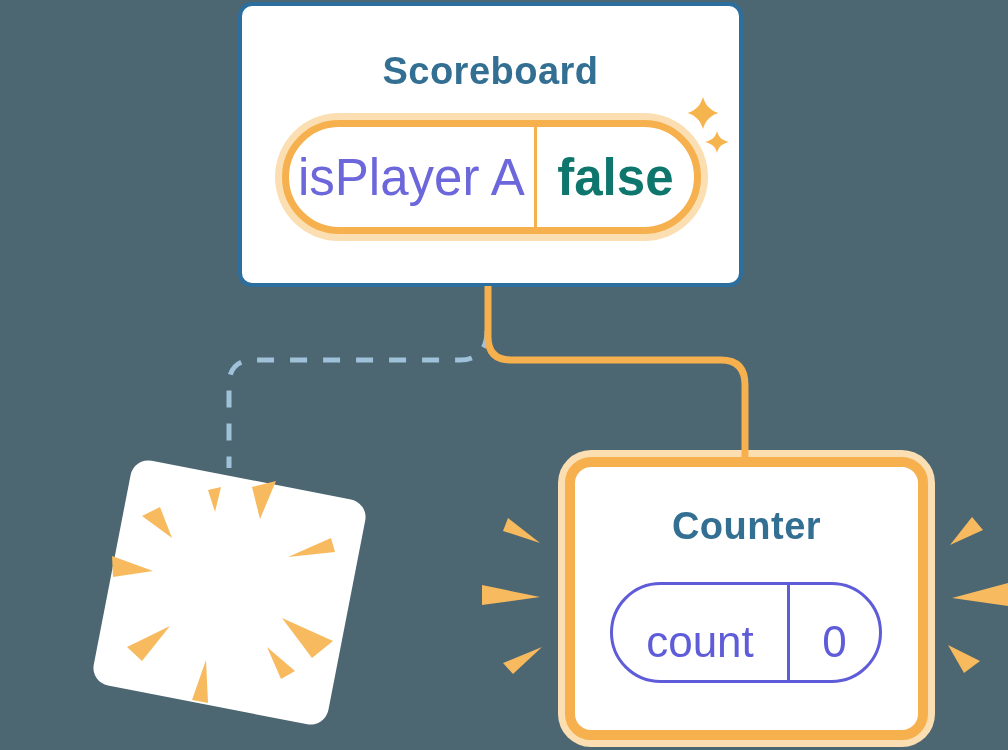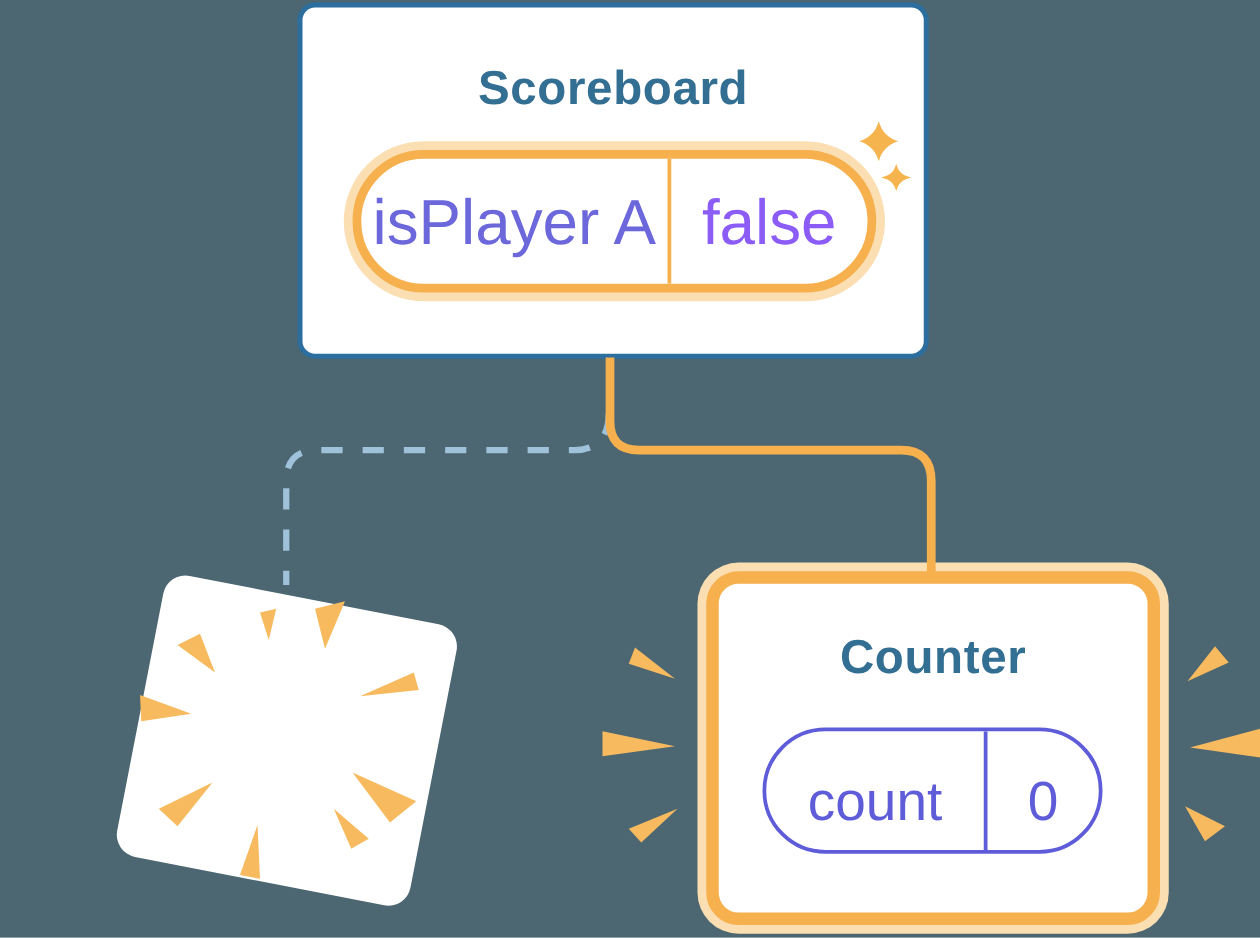--- a/index.html
+++ b/index.html
@@ -66,21 +66,21 @@
     border: 3px solid #5E5CD8;
   }
   .pill-cell {
     display: flex;
     align-items: center;
     justify-content: center;
     white-space: nowrap;
   }
   .scoreboard .pill-cell { color: #6C67DB; font-size: 51px; }
   .counter .pill-cell { color: #5E5CD8; font-size: 44px; margin-top: 19px; }
-  .pill-cell.value-bold { font-weight: 400; color: #8b5cf6; }
+  .pill-cell.value-bold { font-weight: 700; color: #0f766e; }
   .scoreboard .pill-cell.name { flex: 246 0 0; }
   .scoreboard .pill-cell.value { flex: 158 0 0; }
   .counter .pill-cell.name { flex: 174 0 0; }
   .counter .pill-cell.value { flex: 89 0 0; }
   .pill-divider { width: 0; border-left-style: solid; }
   .scoreboard .pill-divider { border-left-width: 3px; border-left-color: #F6B04E; }
   .counter .pill-divider { border-left-width: 3px; border-left-color: #5E5CD8; }
 
   
   .tilted-card {

